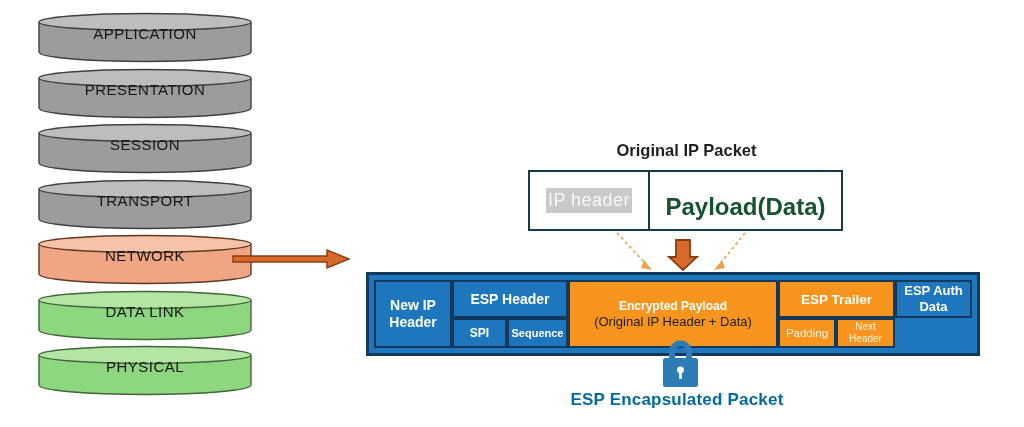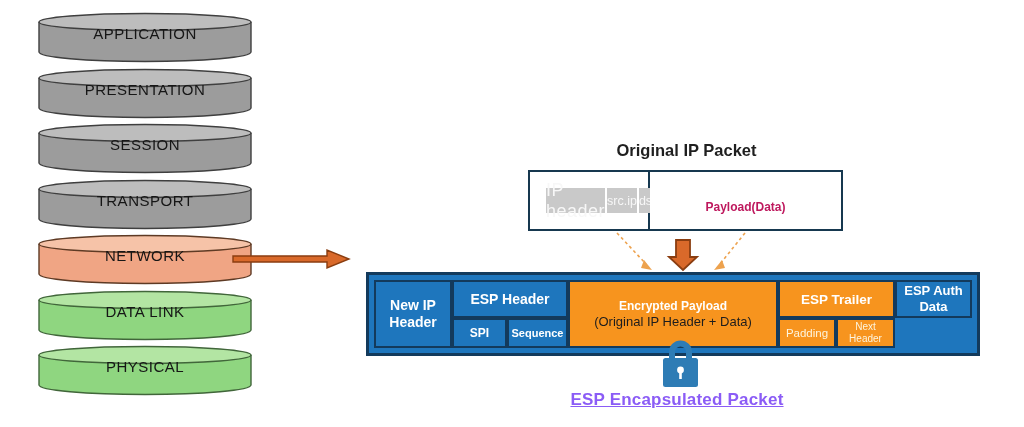--- a/index.html
+++ b/index.html
@@ -39,21 +39,21 @@
   }
   .gray-cell{
     background:var(--gray_cell);display:flex;align-items:center;justify-content:center;
     color:#f7f7f7;
   }
   #ip-header-cell{flex:1.25;font-size:18px;font-weight:500;letter-spacing:0.5px;}
   #orig-left-row{flex:1;display:flex;gap:2px;}
   #orig-left-row .gray-cell{flex:1;font-size:12.5px;}
   #payload-cell{
     flex:1;display:flex;align-items:center;justify-content:center;
-    font-size:12px;font-weight:600;color:#be185d;background:#ffffff;margin-top:12px;
+    font-size:24px;font-weight:600;color:#14532d;background:#ffffff;margin-top:12px;
   }
 
   
   #connectors{position:absolute;left:600px;top:228px;}
 
   
   #esp-box{
     position:absolute;left:366px;top:272px;width:614px;height:84px;
     box-sizing:border-box;background:var(--blue);
     border:3px solid var(--navy);padding:5px;display:flex;
@@ -85,21 +85,21 @@
   #grp-auth{flex:1;}
   #grp-auth .hdr{font-size:13px;font-weight:700;}
   #cell-icv{flex:1;font-size:11px;font-weight:700;}
 
   
   #lock{position:absolute;left:658px;top:334px;z-index:5;}
 
   
   #esp-caption{
     position:absolute;left:527px;top:390px;width:300px;text-align:center;
-    font-size:17px;font-weight:600;color:#8b5cf6;letter-spacing:0.2px;text-decoration:underline;
+    font-size:17px;font-weight:600;color:#0369a1;letter-spacing:0.2px;
   }
 </style>
 </head>
 <body>
 
 <div id="stage">
 
   <div id="osi-stack">
       <div class="cyl" style="top: 0px;">
         <svg width="216" height="52" viewBox="0 0 216 52">
@@ -154,24 +154,20 @@
 
   <svg id="network-arrow" width="120" height="24" viewBox="0 0 120 24">
     <polygon points="1,9 95,9 95,3 117,12 95,21 95,15 1,15" fill="var(--arrow_orange)" stroke="var(--arrow_outline)" stroke-width="1.4"></polygon>
   </svg>
 
   <div id="orig-title">Original IP Packet</div>
 
   <div id="orig-box">
     <div id="orig-left">
       <div id="ip-header-cell" class="gray-cell">IP header</div>
-      <div id="orig-left-row">
-        <div class="gray-cell">src.ip</div>
-        <div class="gray-cell">dst.ip</div>
-      </div>
     </div>
     <div id="payload-cell">Payload(Data)</div>
   </div>
 
   <svg id="connectors" width="220" height="48" viewBox="0 0 220 48">
     <line x1="17" y1="5" x2="46" y2="36" stroke="var(--dashed_orange)" stroke-width="1.6" stroke-dasharray="3 3"></line>
     <polygon points="44,32 52,42 41,40" fill="var(--dashed_orange)"></polygon>
     <line x1="145" y1="5" x2="120" y2="36" stroke="var(--dashed_orange)" stroke-width="1.6" stroke-dasharray="3 3"></line>
     <polygon points="122,32 114,42 125,40" fill="var(--dashed_orange)"></polygon>
     <polygon points="76,12 90,12 90,29 97,29 83,42 69,29 76,29" fill="var(--arrow_orange)" stroke="var(--arrow_outline)" stroke-width="1.8"></polygon>

